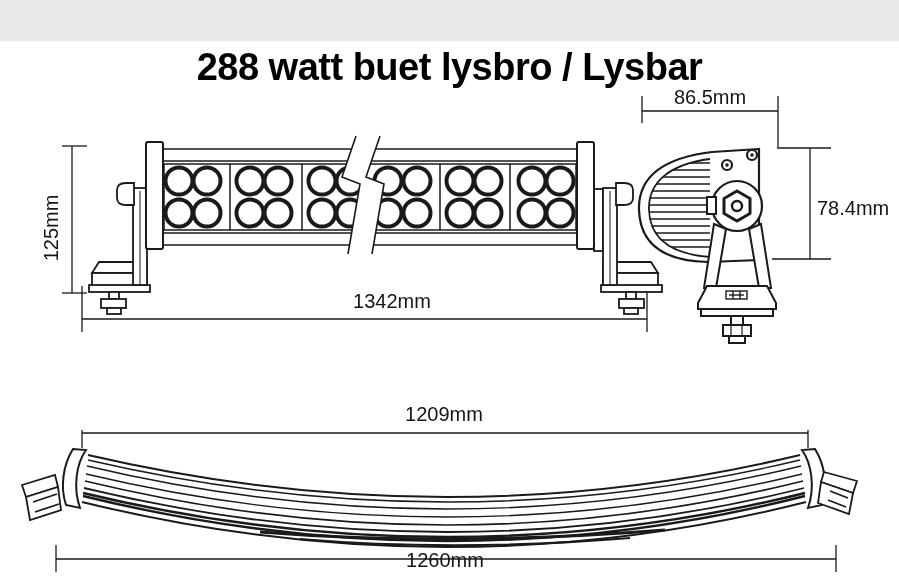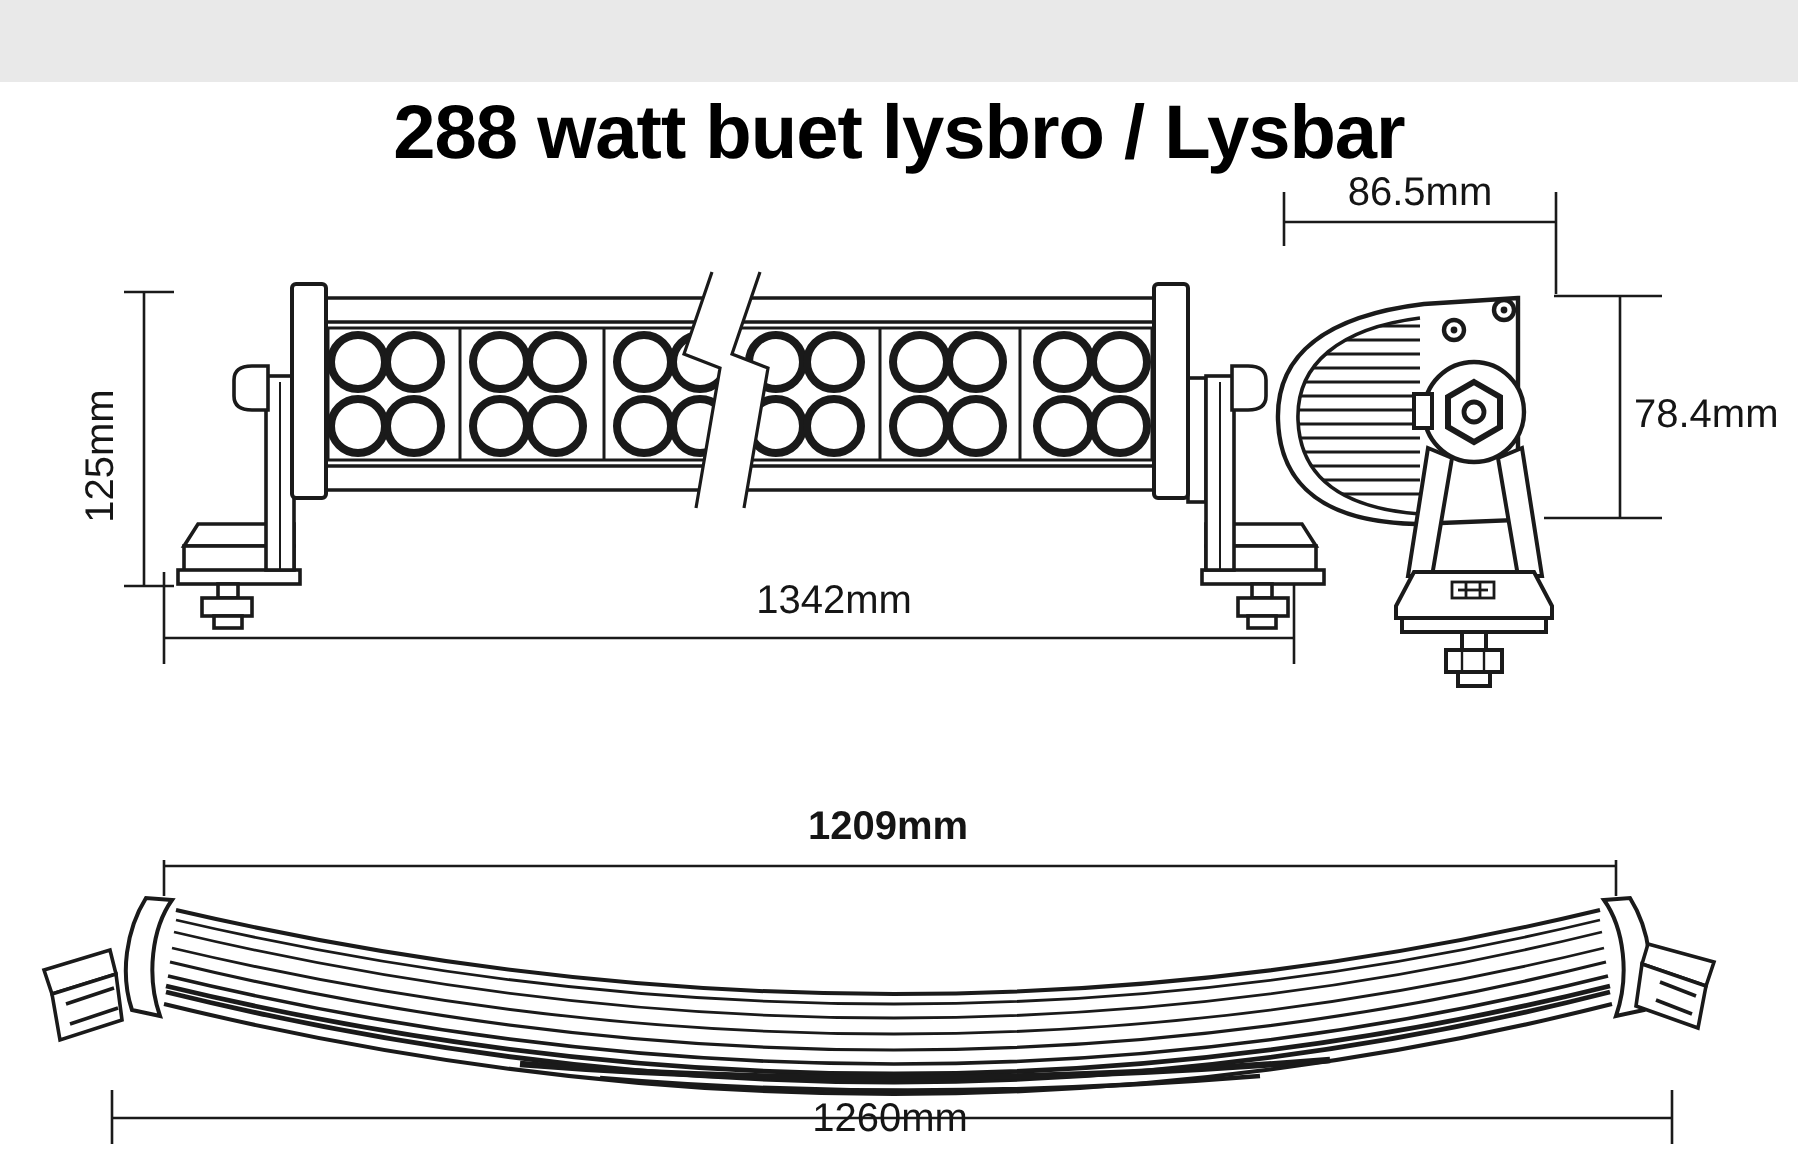--- a/index.html
+++ b/index.html
@@ -230,23 +230,23 @@
         <polygon points="824,431 857,440 853,452 821,441"></polygon>
         <polygon points="821,441 853,452 849,473 818,462"></polygon>
         <line x1="830" y1="450" x2="848" y2="457"></line>
         <line x1="828" y1="459" x2="846" y2="466"></line>
       </g>
     </g>
   </svg>
 
   <div class="dim-label rot90" style="left:51px;top:187px;">125mm</div>
 
-  <div class="dim-label center-anchor" style="left:417px;top:260px;">1342mm</div>
+  <div class="dim-label center-anchor" style="left:392px;top:260px;">1342mm</div>
 
   <div class="dim-label center-anchor" style="left:710px;top:56px;">86.5mm</div>
 
   <div class="dim-label left-anchor" style="left:817px;top:167px;text-align:center;">78.4mm</div>
 
-  <div class="dim-label center-anchor" style="left:444px;top:373px;font-weight:bold;">1209mm</div>
+  <div class="dim-label center-anchor" style="left:444px;top:373px;">1209mm</div>
 
   <div class="dim-label center-anchor" style="left:445px;top:519px;">1260mm</div>
 
 </div>
 
 </body></html>

